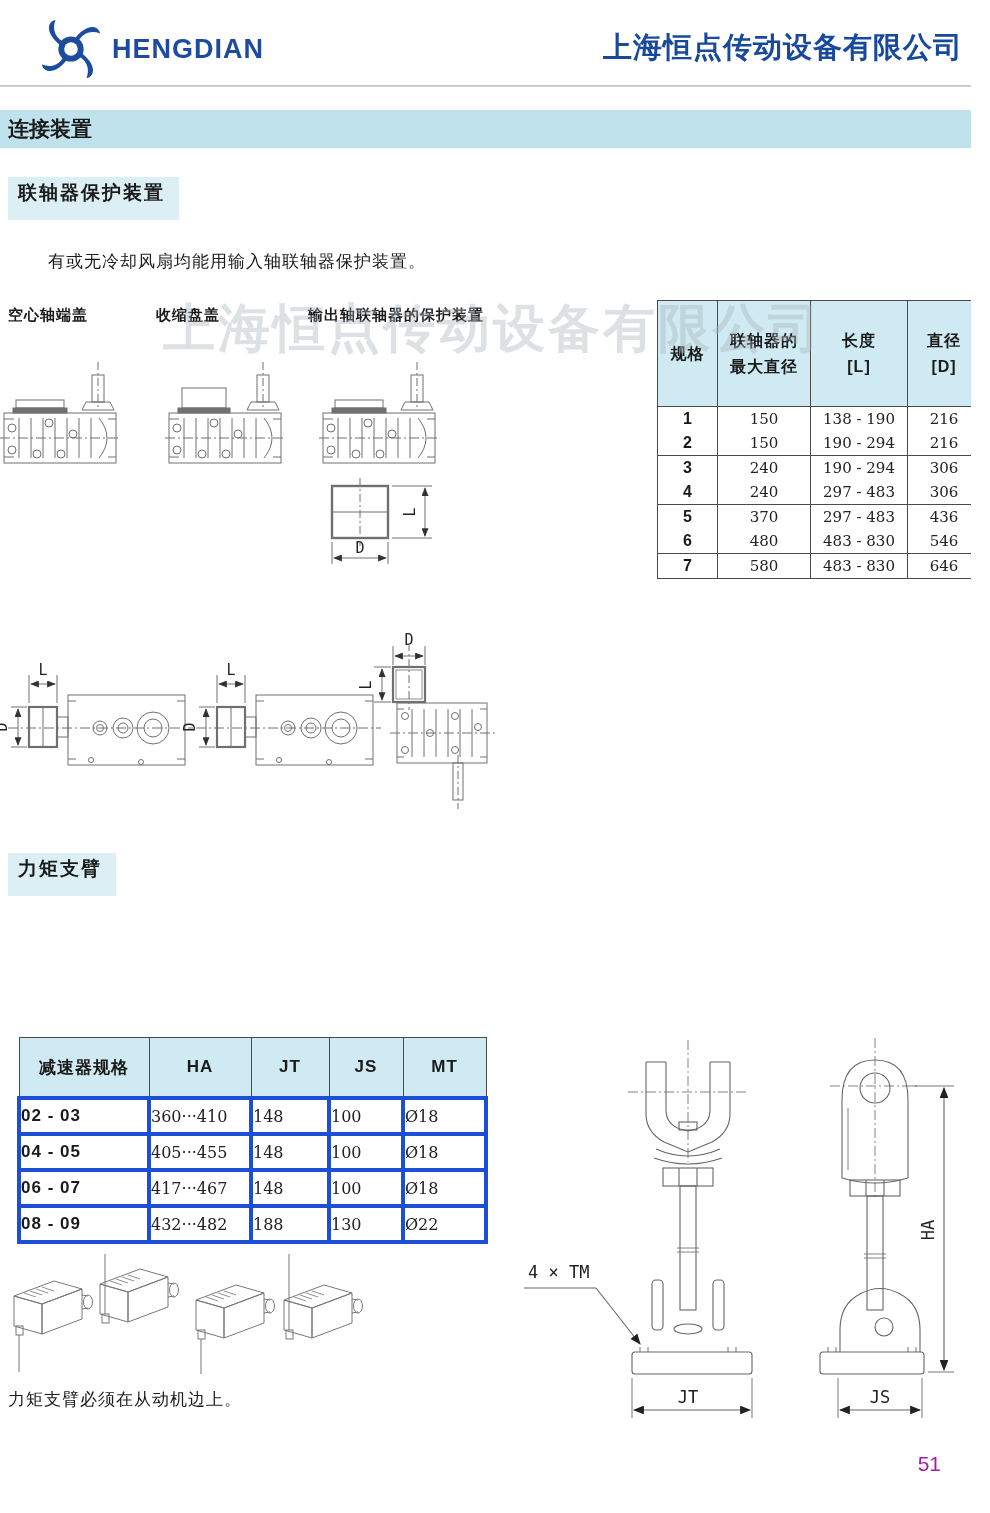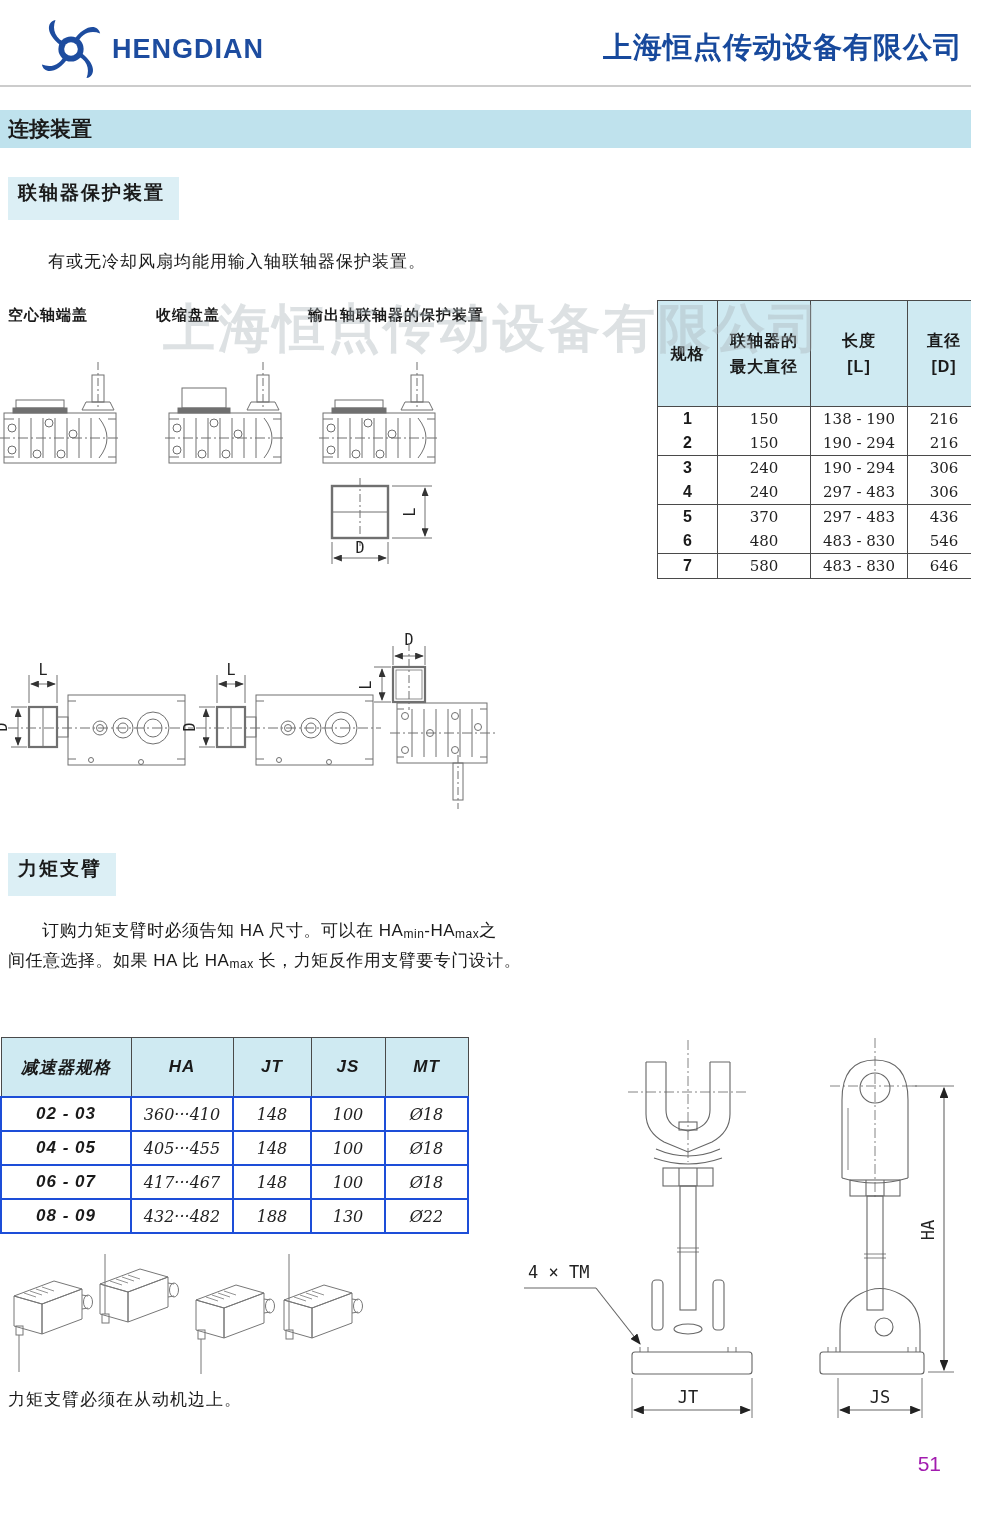--- a/index.html
+++ b/index.html
@@ -37,24 +37,24 @@
          font-weight:bold;padding:0;letter-spacing:1px;}
   .t1 th span{display:block;line-height:1.6;}
   .t1 th span:empty{display:none;}
   .t1 td{border-left:1px solid #4a4a4a;border-right:1px solid #4a4a4a;height:24px;
          text-align:center;padding:0;font-size:15px;}
   .t1{border:1px solid #4a4a4a;}
   .t1 tr.ge td{border-bottom:1px solid #4a4a4a;}
   .t1 td.c0{font-weight:bold;font-size:16px;}
   td.num{font-family:"DejaVu Serif",serif;color:#222;}
 
-  .t2{left:0;top:1037px;width:467px;font-style:italic;}
+  .t2{left:17px;top:1037px;width:467px;}
   .t2 th{background:#cfeaf2;border:1px solid #4a4a4a;height:58px;font-size:17px;
          font-weight:bold;letter-spacing:1px;padding:0;}
-  .t2 td{border:2px solid #1d4ed8;height:32px;text-align:center;padding:0;font-size:16px;}
+  .t2 td{border:4px solid #1d4ed8;height:32px;padding:0;font-size:16px;}
   .t2 td.c0{font-weight:bold;font-size:17px;letter-spacing:1px;}
 
   
   .note{left:8px;top:916px;width:540px;font-size:17px;line-height:1.75;letter-spacing:0.5px;}
   .note .ind{padding-left:34px;}
   .note sub{font-size:12px;vertical-align:baseline;position:relative;top:2px;}
 
   .bottom-note{left:8px;top:1388px;font-size:17px;letter-spacing:1px;}
   .page-num{right:30px;top:1452px;font-size:21px;color:#a21caf;}
 
@@ -292,24 +292,20 @@
         <circle cx="455" cy="135" r="3.5"></circle>
           <circle cx="478" cy="112" r="3.5"></circle>
         <line x1="390" y1="118" x2="495" y2="118" stroke-dasharray="10 3 2 3"></line>
         <rect x="453" y="148" width="10" height="37"></rect>
         <line x1="458" y1="140" x2="458" y2="194" stroke-dasharray="8 3 2 3"></line>
       </g>
     </svg>
   </div>
 
   <div class="abs sec-title title2">力矩支臂</div>
-  <div class="abs note">
-    <div class="ind"><span>订购力矩支臂时必须告知 HA 尺寸。可以在 HA</span><sub>min</sub><span>-HA</span><sub>max</sub><span>之</span></div>
-    <div><span>间任意选择。如果 HA 比 HA</span><sub>max</sub><span>  长，力矩反作用支臂要专门设计。</span></div>
-  </div>
 
   <table class="abs t2">
     <colgroup>
         <col style="width:130px">
         <col style="width:102px">
         <col style="width:78px">
         <col style="width:74px">
         <col style="width:83px">
       </colgroup>
     <thead>

